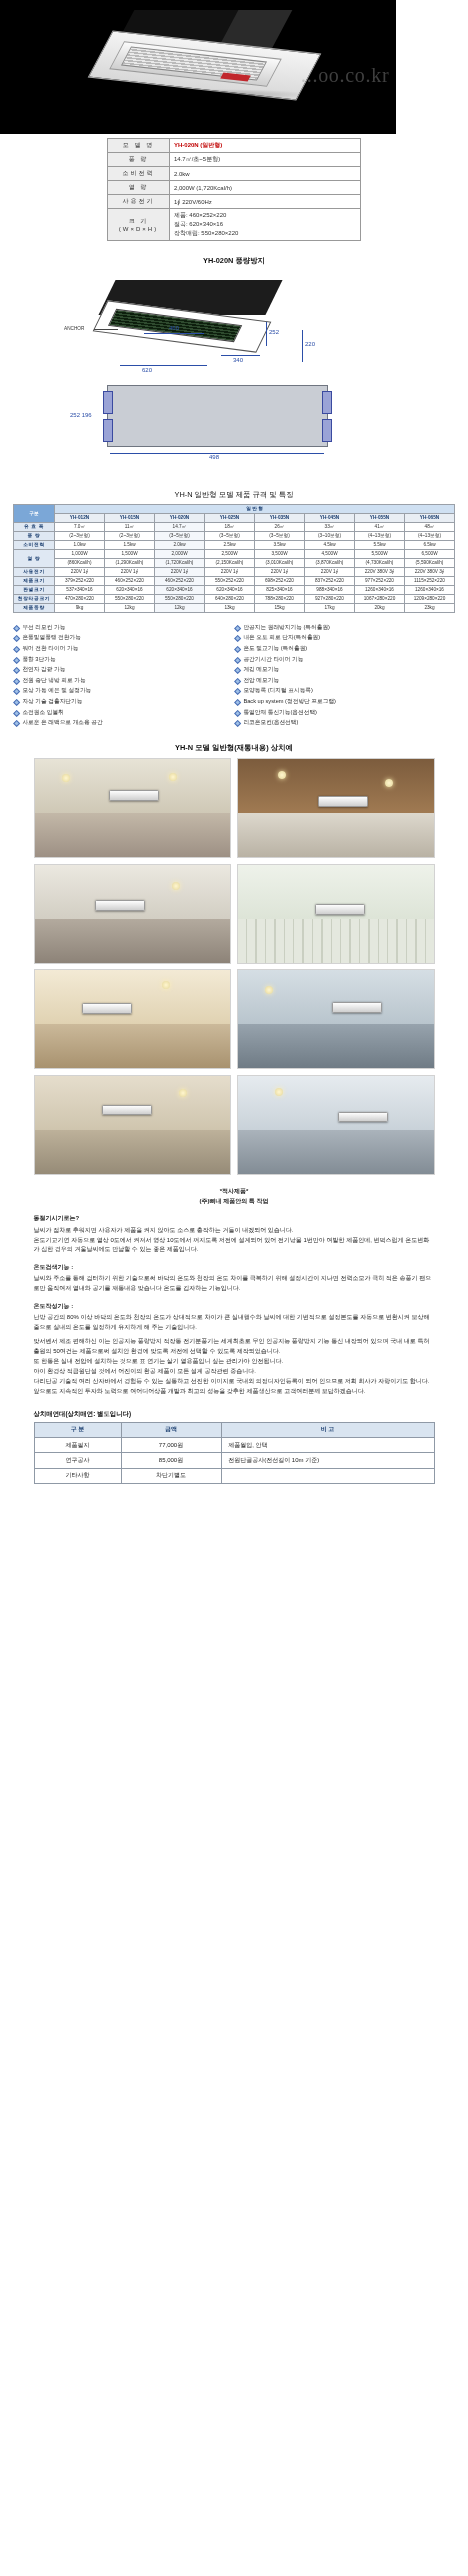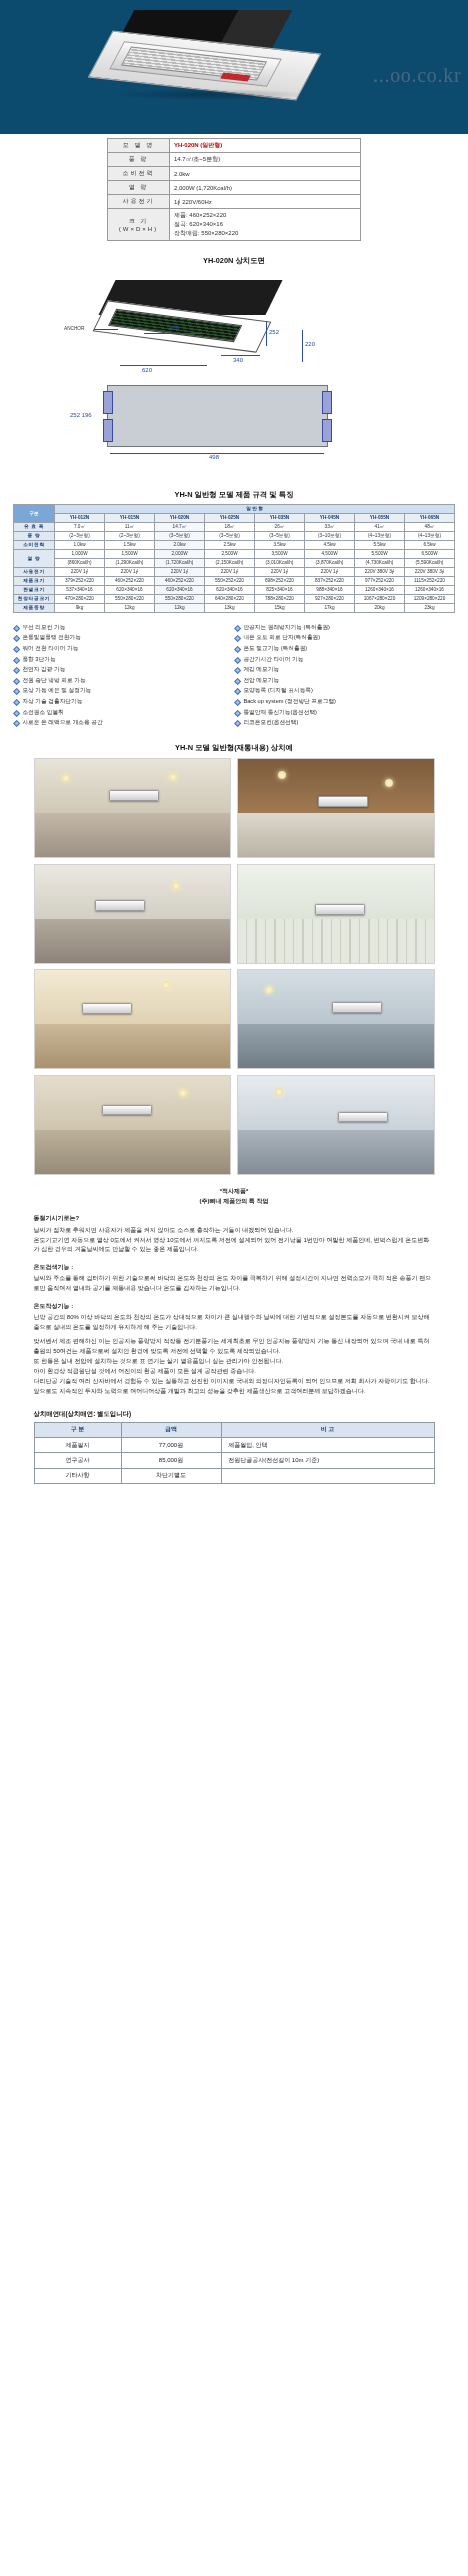--- a/index.html
+++ b/index.html
@@ -9,24 +9,24 @@
     width: 468px;
     background: #ffffff;
     font-family: "Liberation Sans", sans-serif;
     font-size: 6.7px;
     color: #222;
   }
   .page { width: 468px; position: relative; }
 
   
   .hero {
-    width: 468px;
+    width: 396px;
     height: 134px;
     position: relative;
-    background: #0c4a6e;
+    background: #000000;
     overflow: hidden;
   }
   .hero-unit {
     position: absolute;
     left: 87px; top: 10px;
     width: 281px; height: 114px;
   }
   .ceil-slab {
     position: absolute;
     left: 37px; top: 0px;
@@ -175,21 +175,21 @@
   }
   .plan-dim {
     position: absolute;
     font-size: 6px;
     color: #2b4ea8;
   }
 
   
   .sec-title2 {
     text-align: center;
-    font-weight: bold;
+    font-weight: normal;
     font-size: 7.4px;
     margin: 12px 4px 4px;
     color: #111;
   }
   .spec2-wrap { width: 468px; display: flex; justify-content: center; }
   table.spec2 {
     border-collapse: collapse;
     font-size: 4.7px;
     width: 442px;
     table-layout: fixed;
@@ -381,21 +381,21 @@
           <td class="k" style="white-space:pre-line;">크 기
 (W×D×H)</td>
           <td class="v" style="white-space:pre-line;">제품: 460×252×220
 절곡: 620×340×16
 장착매립: 550×280×220</td>
         </tr>
       </tbody>
     </table>
   </div>
 
-  <div class="sec-title">YH-020N 상치도면</div>
+  <div class="sec-title">YH-020N 풍량방지</div>
   <div class="drawing">
     <div class="dw-3d">
       <div class="dw-box"></div>
       <div class="dw-plate"></div>
       <div class="dw-grille"></div>
     </div>
 
     <div class="small-note" style="left:64px; top:55px;">ANCHOR</div>
     <div class="lead" style="left:94px; top:58px; width:24px; height:0.7px;"></div>
 

